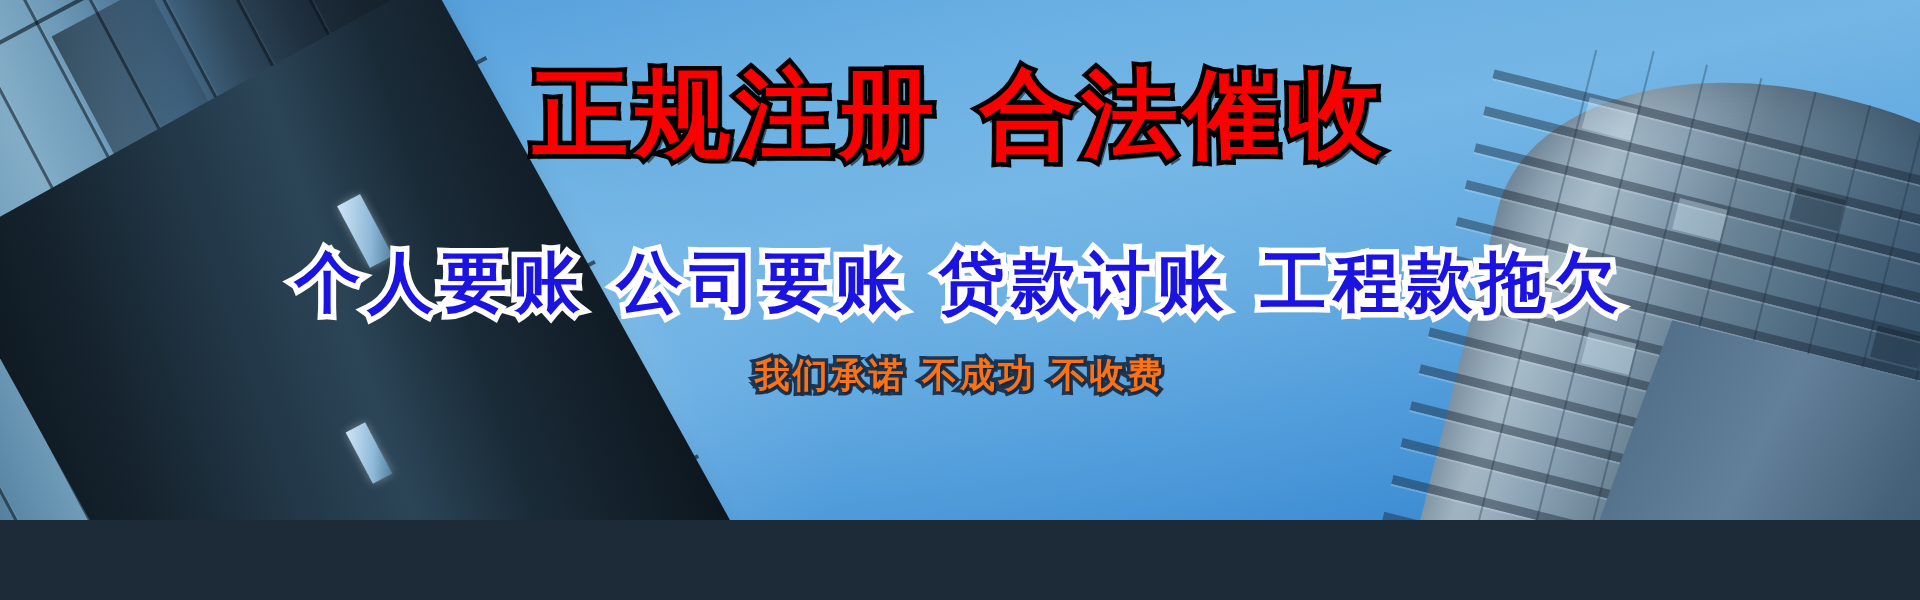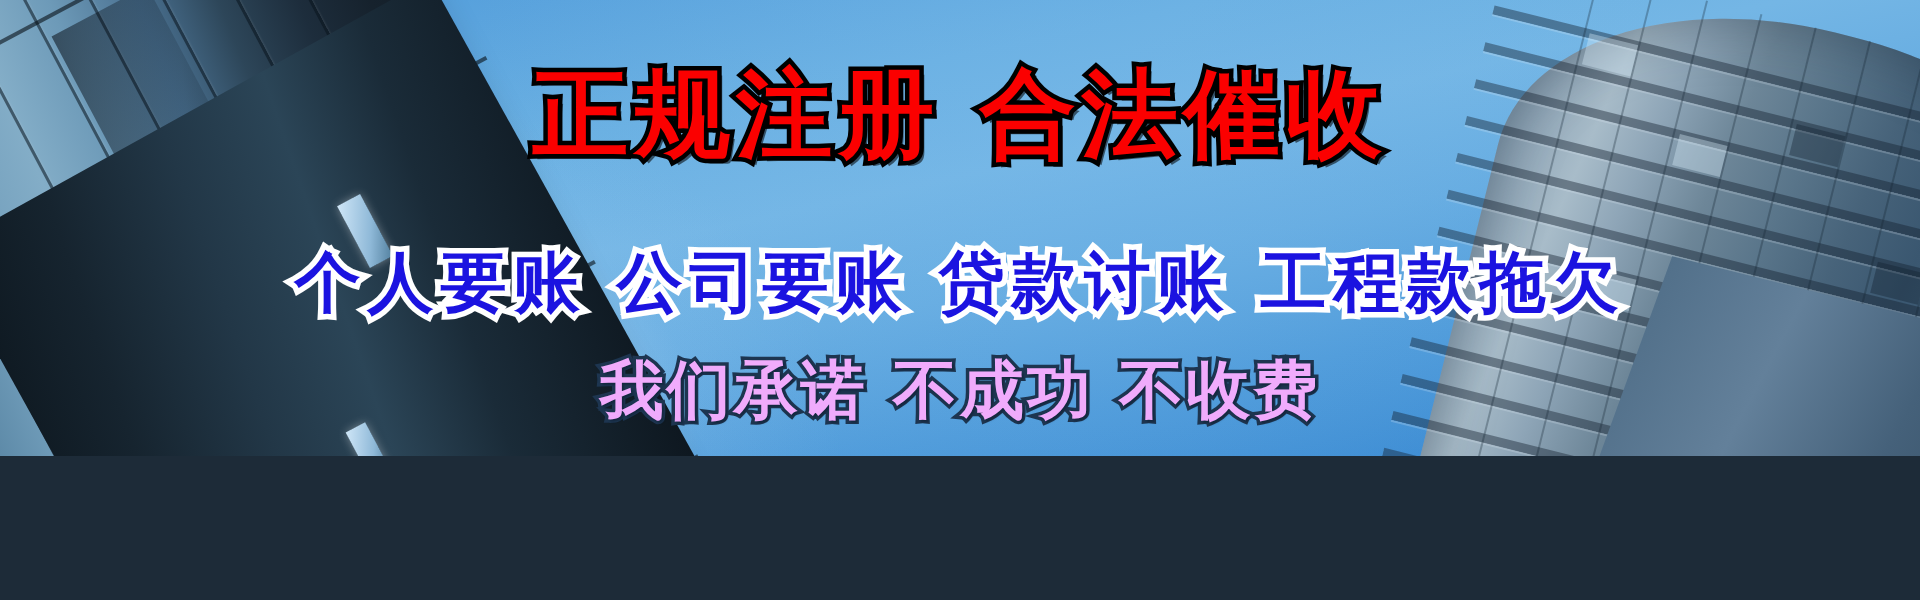--- a/index.html
+++ b/index.html
@@ -3,21 +3,21 @@
 <meta charset="utf-8">
 <style>
   html, body {
     margin: 0;
     padding: 0;
     background: #1d2b38;
   }
   #banner {
     position: relative;
     width: 1920px;
-    height: 456px;
+    height: 520px;
     overflow: hidden;
     font-family: "DejaVu Sans", "Liberation Sans", sans-serif;
     user-select: none;
   }
 
   
   .sky {
     position: absolute;
     inset: 0;
     background:
@@ -221,24 +221,24 @@
     letter-spacing: 7px;
     color: #1b13e0;
     -webkit-text-stroke: 11px #ffffff;
     paint-order: stroke fill;
     text-shadow: 0 0 1px #ffffff;
   }
 
   
   .promise {
     top: 358px;
-    font-size: 64px;
+    font-size: 35px;
     font-weight: 700;
     letter-spacing: 3px;
-    color: #f0abfc;
+    color: #f97316;
     -webkit-text-stroke: 7px #1d3550;
     paint-order: stroke fill;
     text-shadow: 2px 2px 2px rgba(12,28,48,0.5);
   }
 </style>
 </head>
 <body>
 
 <div id="banner">
 

